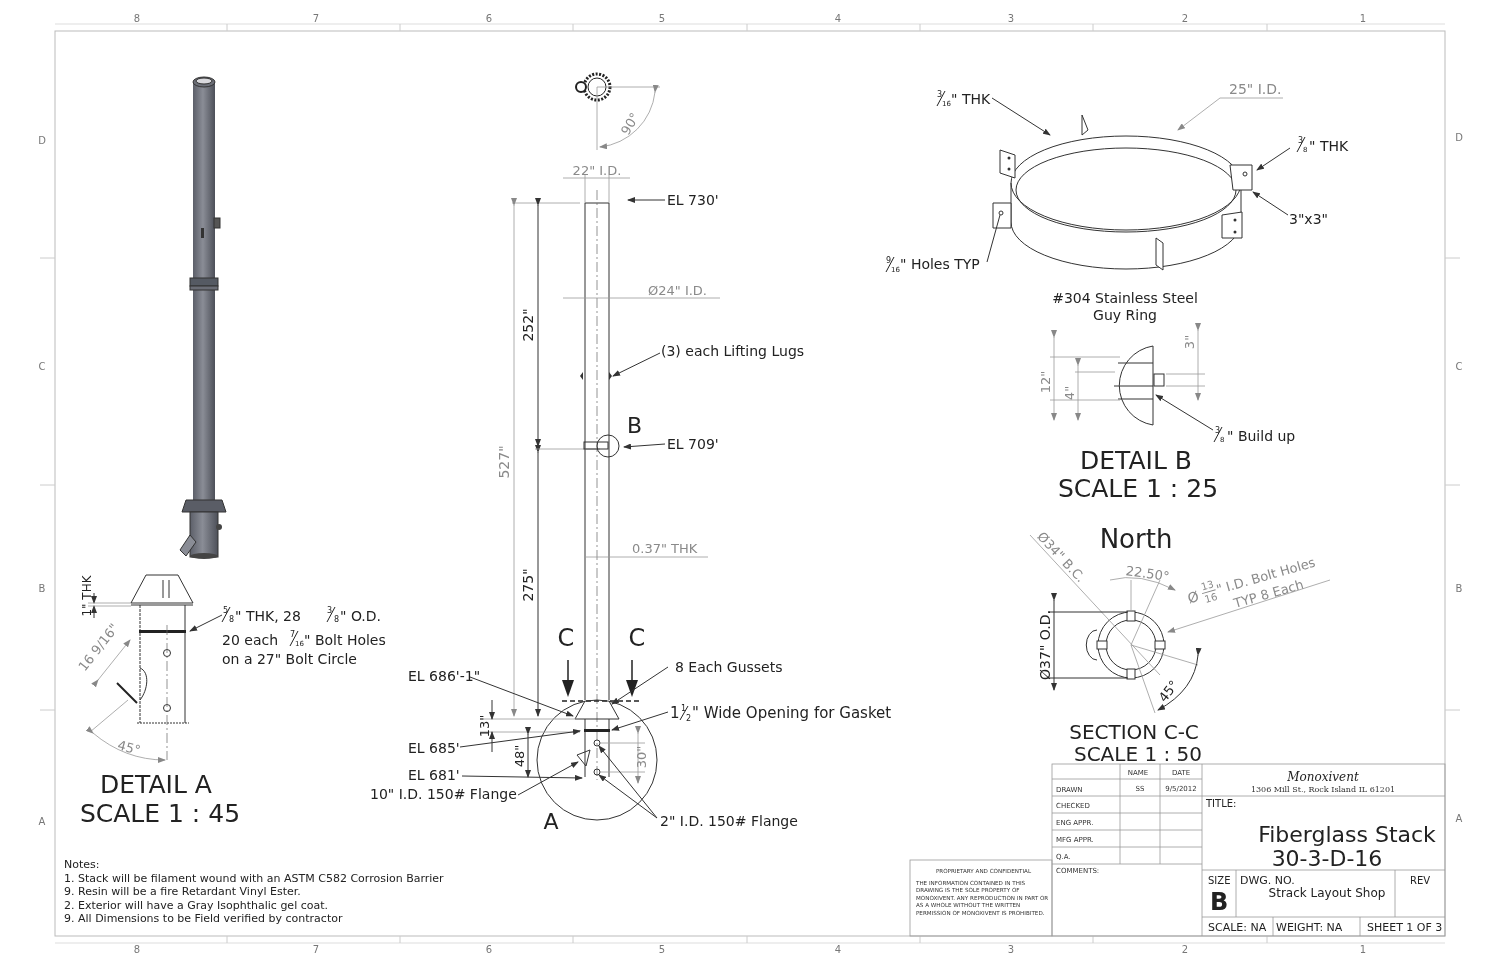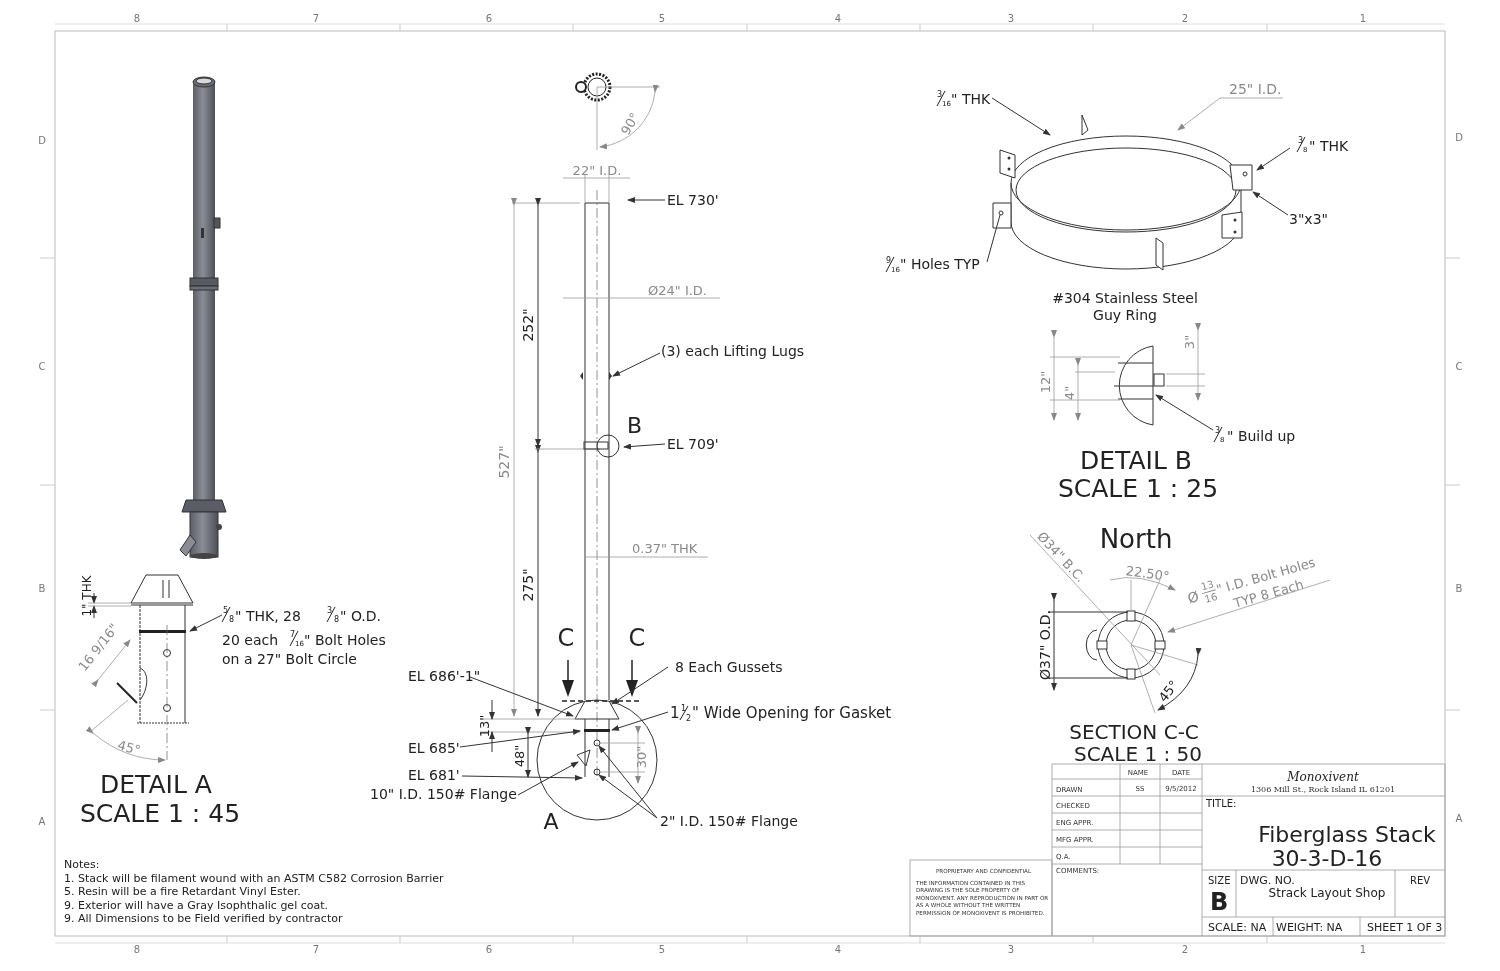--- a/index.html
+++ b/index.html
@@ -423,21 +423,21 @@
     <text class="t" font-size="10" x="1410" y="884">REV</text>
     <text class="t" font-size="11" x="1208" y="931">SCALE: NA</text>
     <text class="t" font-size="11" x="1276" y="931">WEIGHT: NA</text>
     <text class="t" font-size="11" x="1367" y="931">SHEET 1 OF 3</text>
   </g>
 </svg>
 
 <div class="notes">
   <div>Notes:</div>
   <div>1. Stack will be filament wound with an ASTM C582 Corrosion Barrier</div>
-  <div>5. Resin will be a fire Retardant Vinyl Ester.</div>
-  <div>9. Exterior will have a Gray Isophthalic gel coat.</div>
+  <div>9. Resin will be a fire Retardant Vinyl Ester.</div>
+  <div>2. Exterior will have a Gray Isophthalic gel coat.</div>
   <div>9. All Dimensions to be Field verified by contractor</div>
 </div>
 
 <div class="prop">
   <div class="hd">PROPRIETARY AND CONFIDENTIAL</div>
   <div>THE INFORMATION CONTAINED IN THIS DRAWING IS THE SOLE PROPERTY OF MONOXIVENT. ANY REPRODUCTION IN PART OR AS A WHOLE WITHOUT THE WRITTEN PERMISSION OF MONOXIVENT IS PROHIBITED.</div>
 </div>
 
 </body></html>

